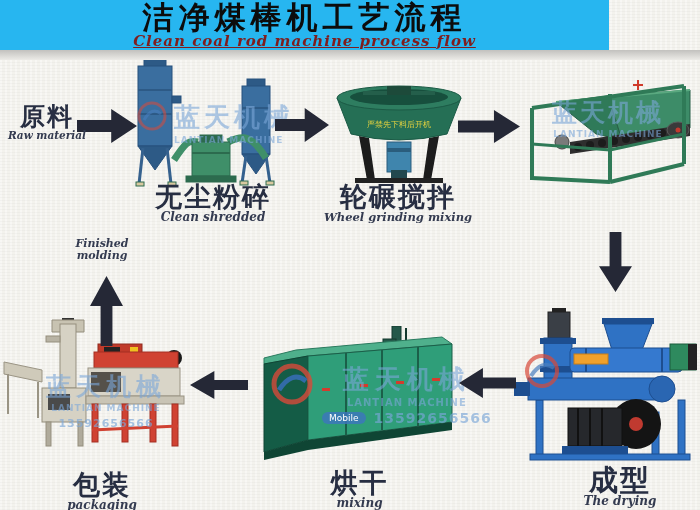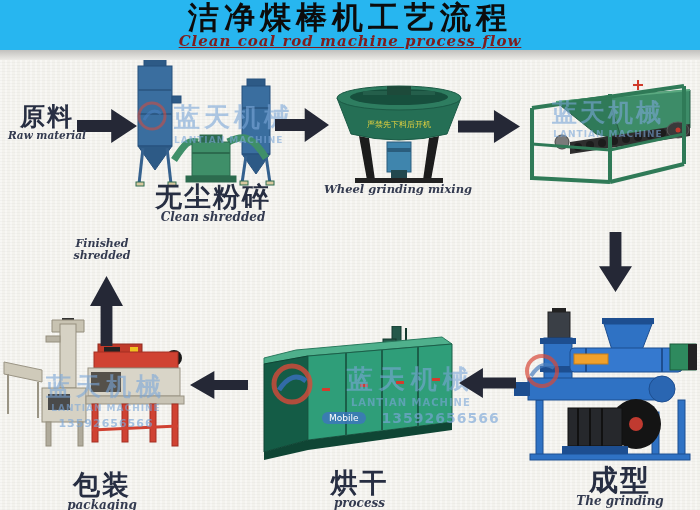--- a/index.html
+++ b/index.html
@@ -4,21 +4,21 @@
 <style>
   * { margin:0; padding:0; box-sizing:border-box; }
   body { width:700px; height:510px; font-family:"DejaVu Sans", sans-serif; }
   .stage { position:relative; width:700px; height:510px; overflow:hidden;
     background-color:#f3f2ed;
     background-image:
       repeating-linear-gradient(0deg, rgba(0,0,0,0.025) 0 1px, transparent 1px 3px),
       repeating-linear-gradient(90deg, rgba(255,255,255,0.4) 0 2px, transparent 2px 5px);
   }
   
-  .header { position:absolute; left:0; top:0; width:700px; height:50px; background:#27b6f0;
+  .header { position:absolute; left:0; top:0; width:609px; height:50px; background:#27b6f0;
     display:flex; flex-direction:column; align-items:center; justify-content:flex-start; z-index:5; }
   .header .title { font-size:31px; font-weight:900; color:#0c0c0c; letter-spacing:5px; line-height:1.05; margin-top:1px;
     font-family:"DejaVu Sans", sans-serif; }
   .header .subtitle { font-size:15px; font-weight:700; font-style:italic; color:#7f1d1d;
     font-family:"DejaVu Serif", serif; letter-spacing:1px; margin-top:-2px;text-decoration:underline; }
   .divider { position:absolute; left:0; top:50px; width:700px; height:10px;
     background:linear-gradient(#c2c1be, #ecebe7); z-index:4; }
   
   .label { position:absolute; text-align:center; color:#272e42; z-index:6; }
   .label .zh { font-weight:700; letter-spacing:2px; line-height:1.05; }
@@ -214,21 +214,21 @@
     <div class="en">LANTIAN MACHINE</div>
   </div>
   <div class="wm" style="left:270px; top:362px; display:flex; gap:8px;">
     <svg width="44" height="46" style="opacity:.8">
       <circle cx="22" cy="22" r="18" fill="none" stroke="#d84a3a" stroke-width="5"></circle>
       <path d="M9,28 Q22,8 36,19" fill="none" stroke="#3a6fc0" stroke-width="5"></path>
     </svg>
     <div style="text-align:center;">
       <div class="zh" style="font-size:26px; letter-spacing:6px;">蓝天机械</div>
       <div class="en" style="font-size:10px;">LANTIAN MACHINE</div>
-      <div style="display:flex; gap:16px; align-items:center; justify-content:flex-start; margin-top:2px;">
+      <div style="display:flex; gap:8px; align-items:center; justify-content:flex-start; margin-top:2px;">
         <span class="wm-pill">Mobile</span>
         <span class="wm-phone" style="font-size:14px;">13592656566</span>
       </div>
     </div>
   </div>
   <div class="wm" style="left:26px; top:370px; text-align:center; width:160px;">
     <div class="zh" style="font-size:25px; letter-spacing:5px;">蓝天机械</div>
     <div class="en">LANTIAN MACHINE</div>
     <div class="wm-phone" style="font-size:11px; margin-top:4px;">13592656566</div>
   </div>
@@ -256,31 +256,32 @@
 
   <div class="label" style="left:138px; top:183px; width:150px;">
     <div class="zh" style="font-size:27px;">无尘粉碎</div>
     <div class="en" style="font-size:12px;">Clean shredded</div>
   </div>
   <div class="label" style="left:4px; top:104px; width:86px;">
     <div class="zh" style="font-size:25px;">原料</div>
     <div class="en" style="font-size:10.5px;">Raw material</div>
   </div>
   <div class="label" style="left:322px; top:183px; width:152px;">
+    <div class="zh" style="font-size:27px;">轮碾搅拌</div>
     <div class="en" style="font-size:11.5px;">Wheel grinding mixing</div>
   </div>
   <div class="label" style="left:52px; top:238px; width:100px;">
-    <div class="en" style="font-size:11px;">Finished shredded</div>
+    <div class="en" style="font-size:11px;">Finished molding</div>
   </div>
   <div class="label" style="left:52px; top:471px; width:100px;">
     <div class="zh" style="font-size:27px;">包装</div>
     <div class="en" style="font-size:12px;">packaging</div>
   </div>
   <div class="label" style="left:312px; top:469px; width:95px;">
     <div class="zh" style="font-size:27px;">烘干</div>
-    <div class="en" style="font-size:12px;">process</div>
+    <div class="en" style="font-size:12px;">mixing</div>
   </div>
   <div class="label" style="left:570px; top:465px; width:100px;">
     <div class="zh" style="font-size:29px;">成型</div>
-    <div class="en" style="font-size:12px;">The grinding</div>
+    <div class="en" style="font-size:12px;">The drying</div>
   </div>
 
 </div>
 
 </body></html>

